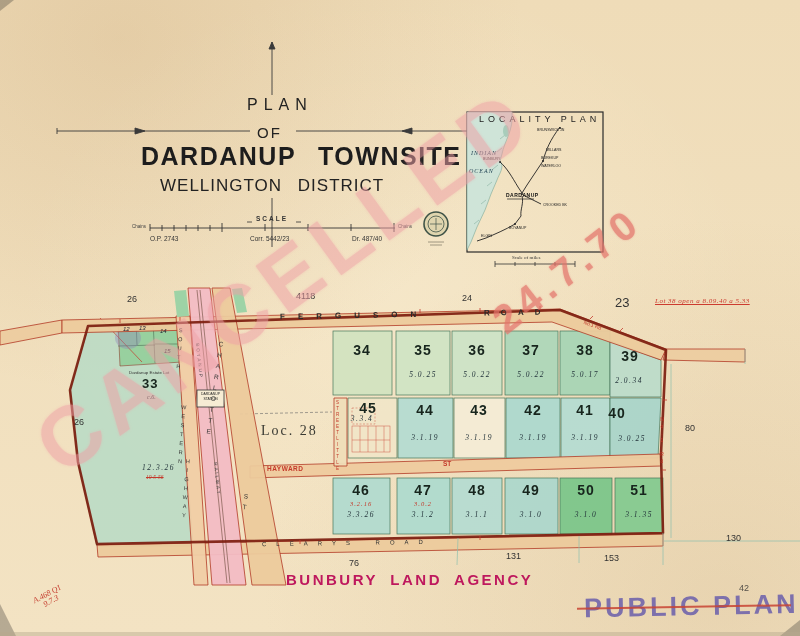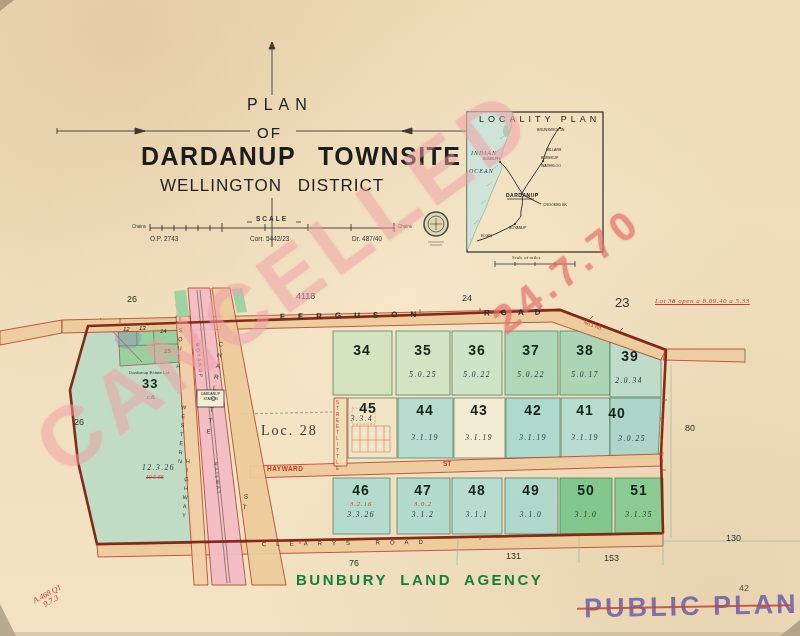--- a/index.html
+++ b/index.html
@@ -249,21 +249,21 @@
 <div class="lotarea" style="left:423px;top:510px;">3.1.2</div>
 <div class="lotnum" style="left:477px;top:482px;">48</div>
 <div class="lotarea" style="left:477px;top:510px;">3.1.1</div>
 <div class="lotnum" style="left:531px;top:482px;text-align:center;">49</div>
 <div class="lotarea" style="left:531px;top:510px;">3.1.0</div>
 <div class="lotnum" style="left:586px;top:482px;">50</div>
 <div class="lotarea" style="left:586px;top:510px;">3.1.0</div>
 <div class="lotnum" style="left:639px;top:482px;">51</div>
 <div class="lotarea" style="left:639px;top:510px;">3.1.35</div>
 
-<div class="lbl" style="left:296px;top:571px;font-size:15px;font-weight:700;letter-spacing:2.5px;word-spacing:6px;color:#15803d;">BUNBURY LAND AGENCY</div>
+<div class="lbl" style="left:286px;top:571px;font-size:15px;font-weight:700;letter-spacing:2.5px;word-spacing:6px;color:#be185d;">BUNBURY LAND AGENCY</div>
 
 <div class="stamp-cancel">CANCELLED</div>
 <div class="stamp-date">24.7.70</div>
 <div class="stamp-public">PUBLIC PLAN.</div>
 <div class="abs" style="left:577px;top:606px;width:214px;height:2.4px;background:#c84333;opacity:.85;transform:rotate(-1deg);"></div>
 <div class="lbl" style="left:739px;top:583px;font-size:9px;color:#55514a;">42</div>
 <div class="lbl" style="left:32px;top:598px;font-size:8px;color:#c4392b;font-style:italic;transform:rotate(-28deg);transform-origin:0 0;line-height:.95;text-align:center;font-family:'Liberation Serif',serif;">
   <span>A.468 Q1</span><br>
   <span>9.7.3</span>
 </div>

